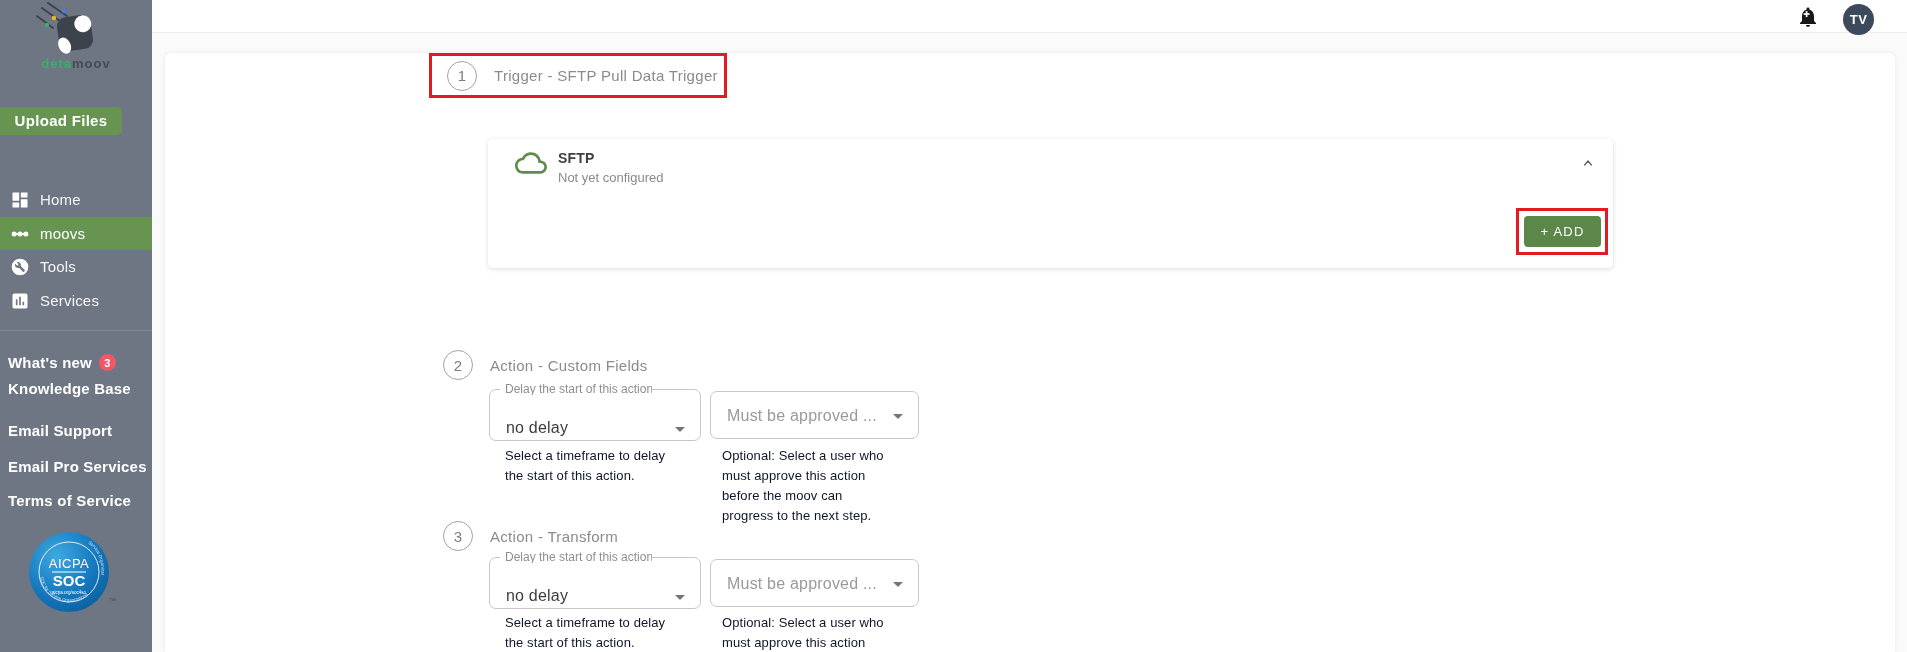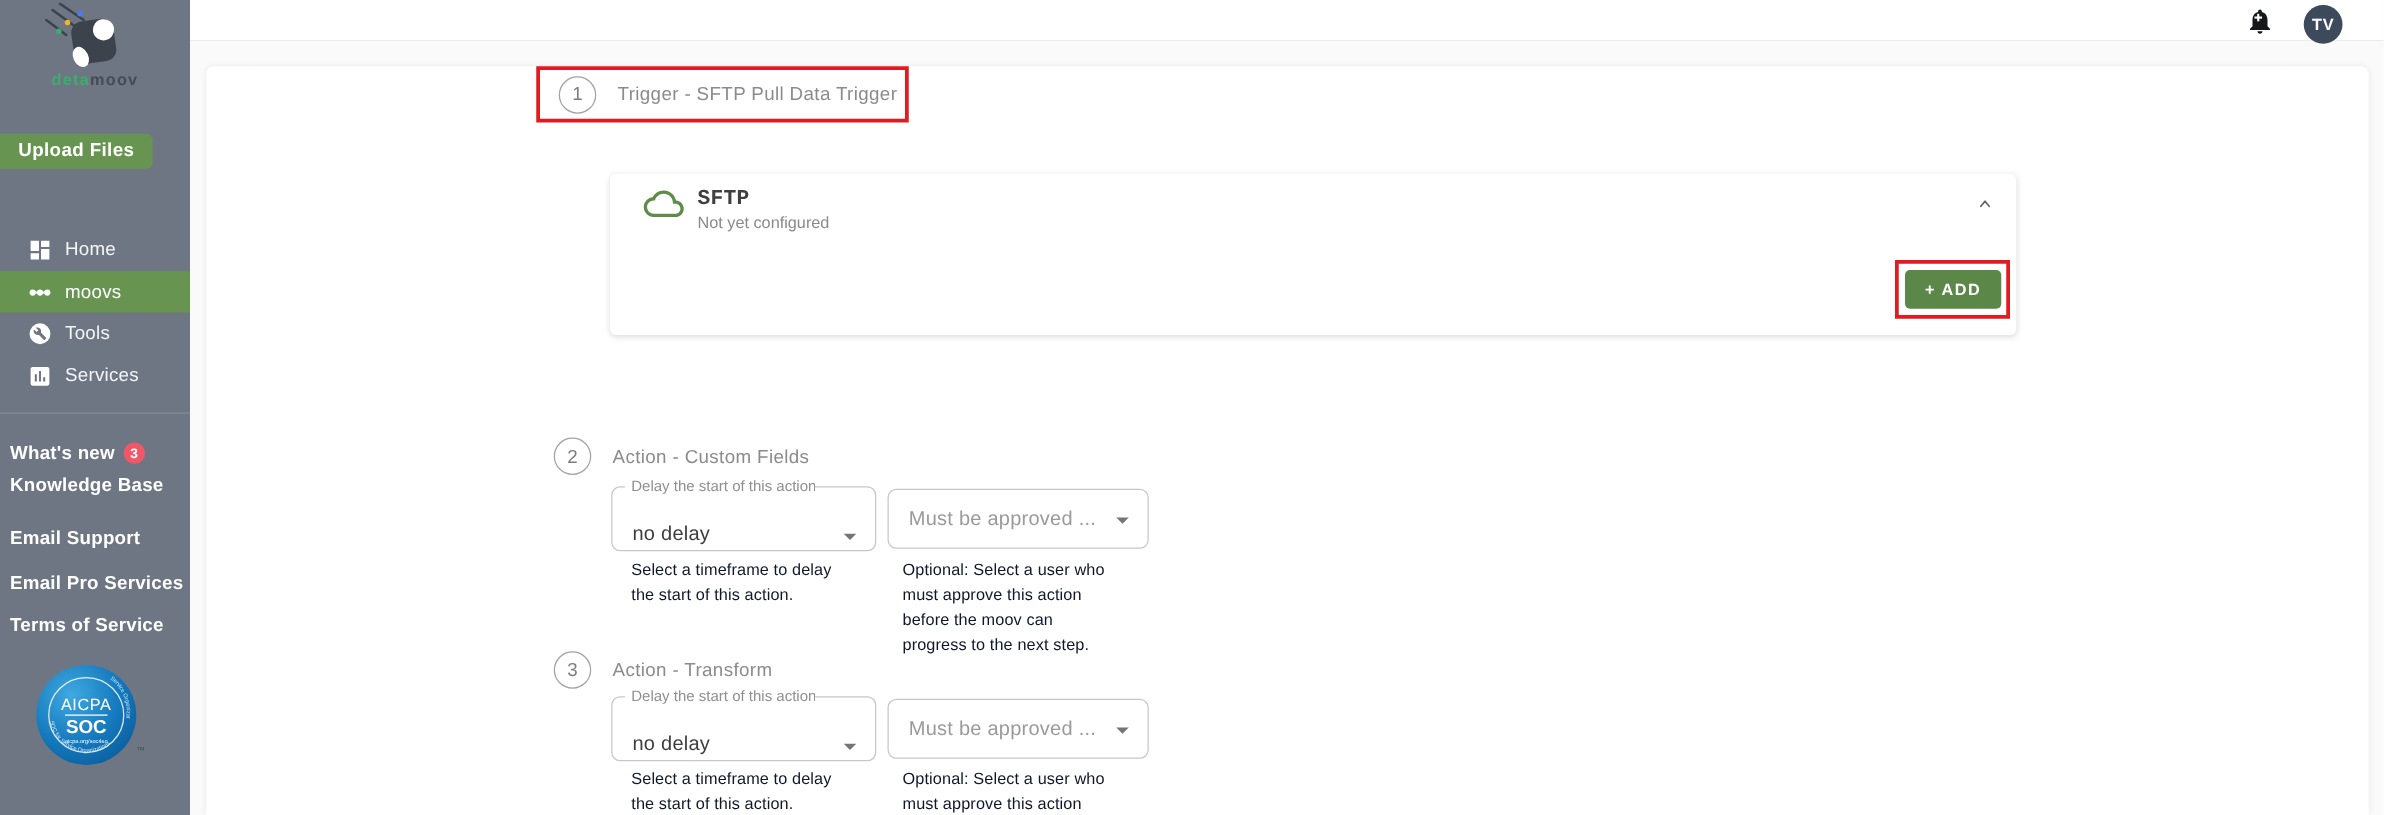--- a/index.html
+++ b/index.html
@@ -14,21 +14,21 @@
   
   .sidebar{position:absolute;left:0;top:0;width:152px;height:652px;background:var(--sidebar-bg);z-index:5;}
   .logo-art{position:absolute;left:34px;top:2px;}
   .brand{position:absolute;left:0;top:56px;width:152px;text-align:center;font-size:13px;letter-spacing:1px;font-weight:600;}
   .brand .p1{color:var(--logo-green);}
   .brand .p2{color:var(--logo-dark);}
   .upload-btn{position:absolute;left:0;top:107px;width:122px;height:28px;background:var(--accent-green);
     border:none;border-radius:0 5px 5px 0;color:#fff;font-weight:bold;font-size:15px;font-family:inherit;
     text-align:center;line-height:28px;cursor:pointer;letter-spacing:.3px;}
   .nav-item{position:absolute;left:0;width:152px;height:33px;display:flex;align-items:center;gap:10px;
-    padding-left:22px;color:#f4f5f6;font-size:15px;font-weight:500;letter-spacing:.2px;cursor:pointer;}
+    padding-left:10px;color:#f4f5f6;font-size:15px;font-weight:500;letter-spacing:.2px;cursor:pointer;}
   .nav-item.active{background:var(--accent-green);color:#fff;}
   .nav-icon{width:20px;height:20px;flex:0 0 20px;display:block;}
   .side-divider{position:absolute;left:0;top:330px;width:152px;height:1px;background:#838b97;}
   .side-link{position:absolute;left:8px;color:#fff;font-size:15px;font-weight:600;letter-spacing:.2px;cursor:pointer;display:flex;align-items:center;gap:7px;}
   .badge-3{display:inline-flex;align-items:center;justify-content:center;width:17px;height:17px;border-radius:50%;
     background:var(--badge-red);color:#fff;font-size:11px;font-weight:bold;}
   .soc{position:absolute;left:28px;top:531px;}
   .soc-tm{position:absolute;left:109px;top:597px;font-size:7px;color:#474d55;}
 
   
@@ -48,26 +48,26 @@
     font-size:15px;display:flex;align-items:center;justify-content:center;flex:0 0 30px;background:#fff;}
   .step-title{color:#8b8b8b;font-size:15px;letter-spacing:.3px;white-space:nowrap;}
   .step-head{position:absolute;display:flex;align-items:center;gap:17px;z-index:2;}
   .step2-head{left:443px;top:350px;}
   .step3-head{left:443px;top:521px;}
 
   
   .card{position:absolute;left:488px;top:139px;width:1125px;height:129px;background:#fff;border-radius:5px;
     box-shadow:0 1px 5px rgba(0,0,0,.14);z-index:2;}
   .cloud{position:absolute;left:26px;top:8px;}
-  .card-title{position:absolute;left:70px;top:11px;font-size:17px;font-weight:bold;color:#3f3f3f;letter-spacing:.2px;font-family:Liberation Mono, monospace;}
+  .card-title{position:absolute;left:70px;top:11px;font-size:14px;font-weight:bold;color:#3f3f3f;letter-spacing:.2px;}
   .card-sub{position:absolute;left:70px;top:31px;font-size:13px;color:#8a8a8a;}
   .chev-up{position:absolute;left:1092px;top:16px;cursor:pointer;}
   .add-annotation{left:1028px;top:69px;width:92px;height:47px;}
   .add-btn{position:absolute;left:1036px;top:77px;width:77px;height:31px;background:var(--button-green);border:none;
-    border-radius:4px;color:#fff;font-size:13px;font-weight:bold;letter-spacing:1.2px;font-family:inherit;cursor:pointer;}
+    border-radius:4px;color:#fff;font-size:13px;font-weight:normal;letter-spacing:1.2px;font-family:inherit;cursor:pointer;}
 
   
   .dd-fieldset{position:absolute;width:212px;height:58px;border:1px solid #c7c7c7;border-radius:7px;background:#fff;cursor:pointer;z-index:2;}
   .dd-fieldset legend{margin-left:10px;padding:0 5px;font-size:12px;color:#8f8f8f;line-height:1;
     max-width:152px;white-space:nowrap;overflow:hidden;}
   .dd-value{position:absolute;left:16px;top:24px;font-size:16px;color:#3d3d3d;font-weight:500;letter-spacing:.2px;}
   .dd-plain{position:absolute;width:209px;height:48px;border:1px solid #c7c7c7;border-radius:7px;background:#fff;cursor:pointer;z-index:2;padding-left:15px;}
   .dd-plain .dd-value{top:15px;color:#9a9a9a;font-weight:400;}
   .dd-arrow{position:absolute;right:15px;width:0;height:0;border-left:5px solid transparent;border-right:5px solid transparent;border-top:5px solid #757575;}
   .dd-fieldset .dd-arrow{top:32px;}

